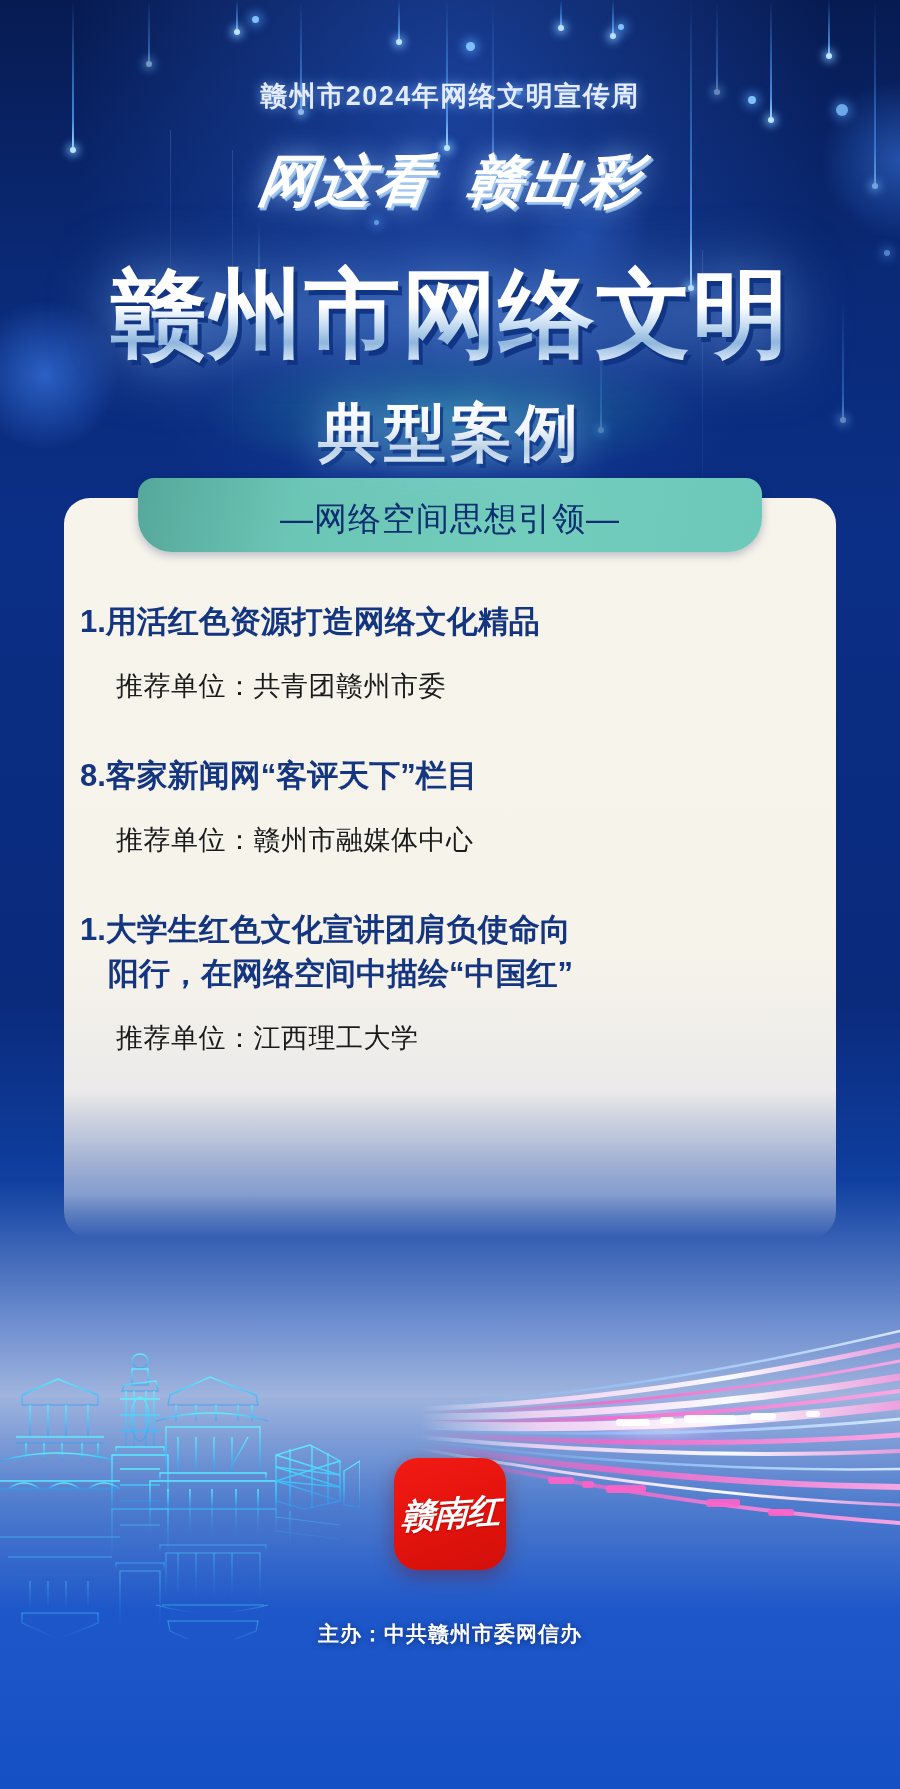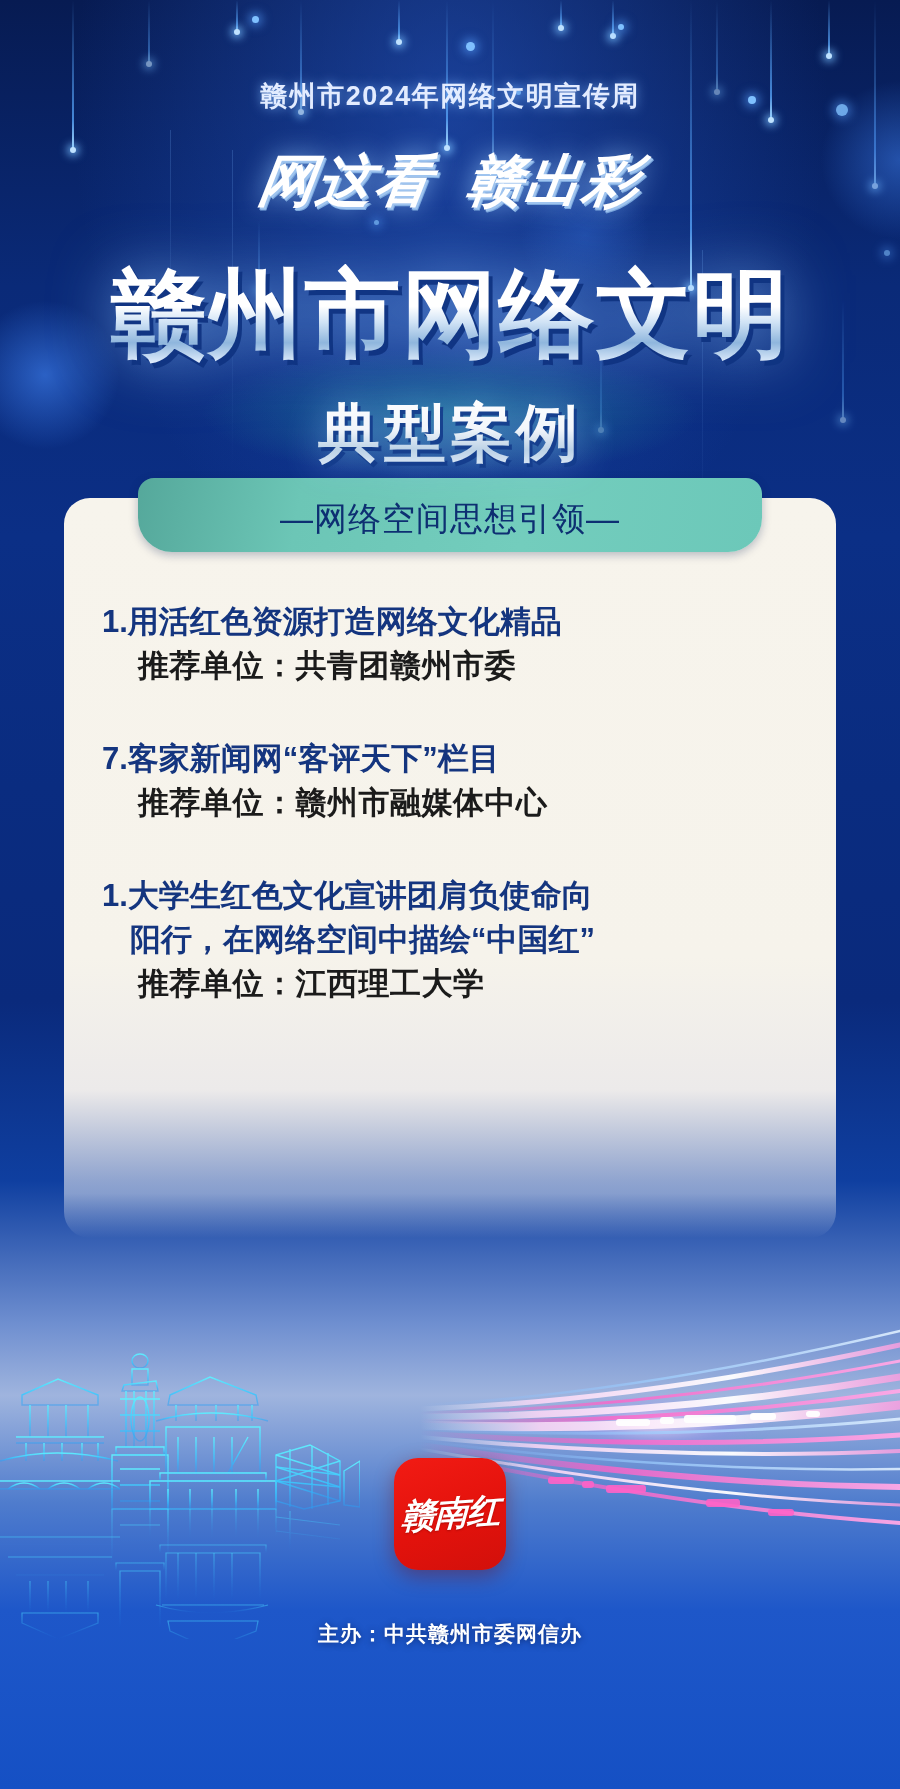--- a/index.html
+++ b/index.html
@@ -95,31 +95,31 @@
     transform:translateY(4px);
   }
   .ribbon-wing-l, .ribbon-wing-r {
     position:absolute; top:500px; width:58px; height:40px; z-index:4;
     background:#4e9b92;
   }
   .ribbon-wing-l { left:118px; border-radius:12px 0 0 16px; }
   .ribbon-wing-r { left:744px; border-radius:0 12px 16px 0; }
 
   
-  .list { position:absolute; left:64px; top:600px; width:772px; z-index:6; padding:0 38px; }
+  .list { position:absolute; left:64px; top:600px; width:772px; z-index:6; padding:0 16px; }
   .item { margin-bottom:44px; }
   .item:last-child { margin-bottom:0; }
   .item-title {
     font-size:31px; font-weight:900; color:#14357f; line-height:1.42;
     letter-spacing:0px;
   }
   .item-title .ind { display:block; text-indent:28px; }
   .item-org {
-    margin-top:1px; margin-left:36px;
-    font-size:31px; font-weight:700; color:#1b1b1b; letter-spacing:0.5px;
+    margin-top:24px; margin-left:36px;
+    font-size:27px; font-weight:400; color:#1b1b1b; letter-spacing:0.5px;
   }
   .spacer-1 { height:6px; }
 
   
   .skyline { position:absolute; left:0; bottom:150px; width:360px; height:430px; z-index:3; opacity:.95; }
   .trails  { position:absolute; right:0; bottom:250px; width:480px; height:330px; z-index:3; }
   .trailglow {
     position:absolute; right:130px; bottom:330px; width:280px; height:70px; z-index:2;
     background:radial-gradient(ellipse 50% 50% at 60% 50%, rgba(255,225,250,.75), rgba(180,130,255,.22) 48%, rgba(30,80,200,0) 80%);
     filter:blur(4px);
@@ -211,21 +211,21 @@
       <div class="item-title">
         <span>1.用活红色资源打造网络文化精品</span>
       </div>
       <div class="item-org">推荐单位：共青团赣州市委</div>
     </div>
 
     <div class="spacer-1"></div>
 
     <div class="item">
       <div class="item-title">
-        <span>7.客家新闻网“客评天下”栏目</span>
+        <span>8.客家新闻网“客评天下”栏目</span>
       </div>
       <div class="item-org">推荐单位：赣州市融媒体中心</div>
     </div>
 
     <div class="spacer-1"></div>
 
     <div class="item">
       <div class="item-title">
         <span>1.大学生红色文化宣讲团肩负使命向</span>
         <span class="ind">阳行，在网络空间中描绘“中国红”</span>

